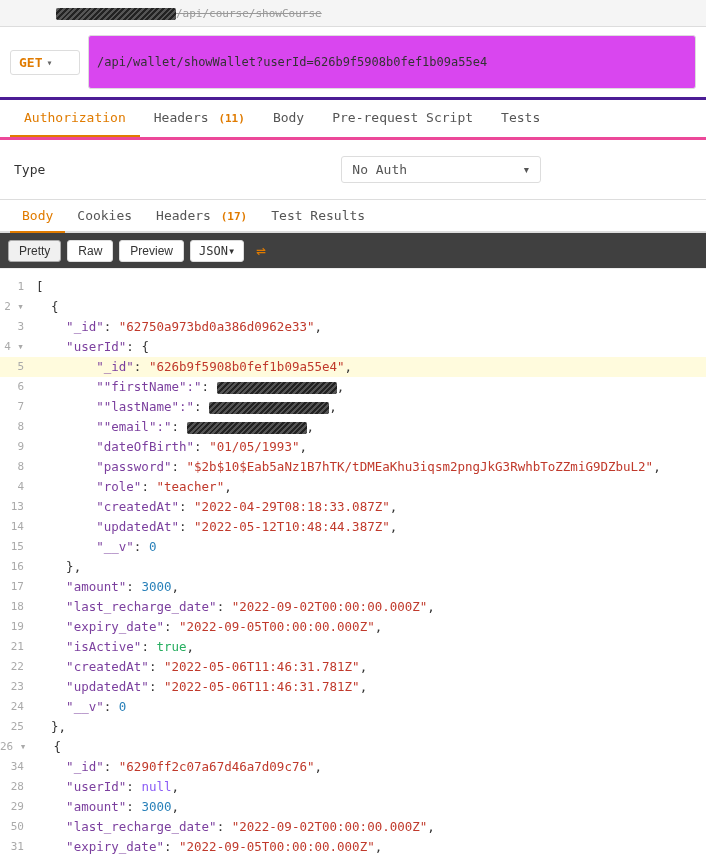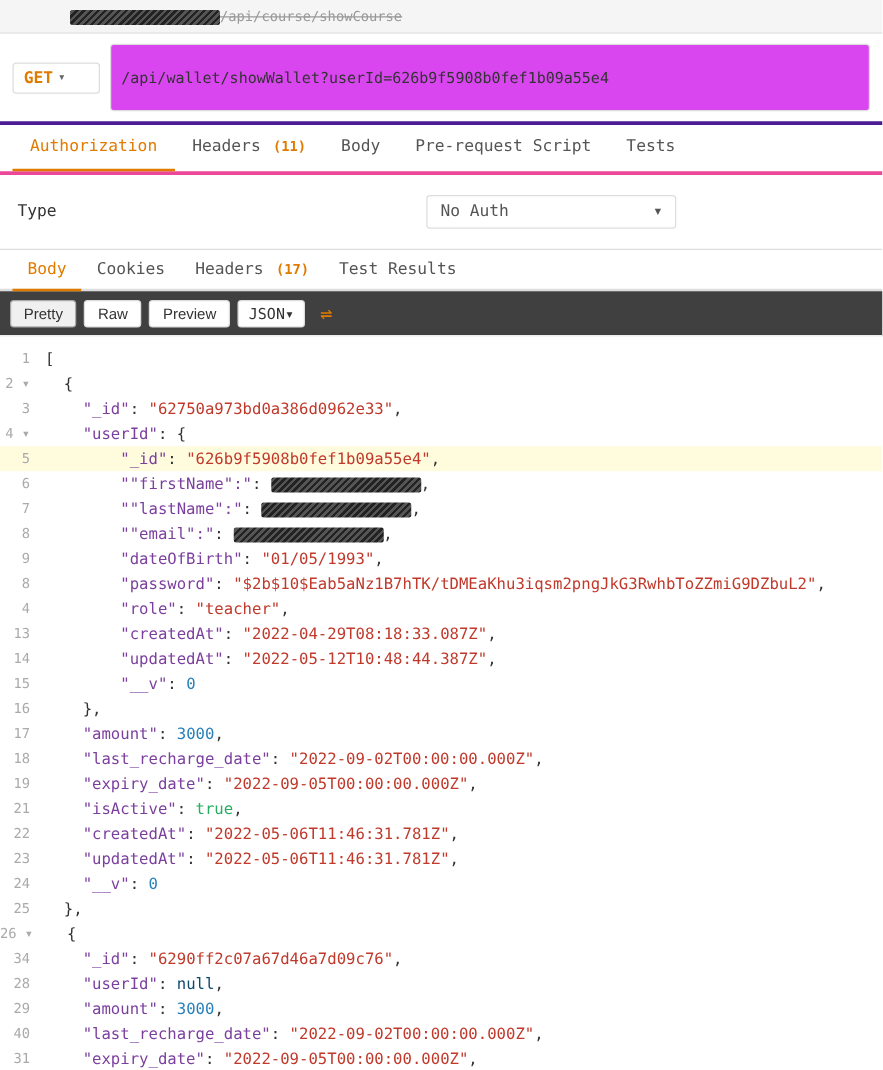--- a/index.html
+++ b/index.html
@@ -202,21 +202,21 @@
     .line-content {
       flex: 1;
       white-space: pre;
       color: #333;
     }
     
     .json-key { color: #7b3f9e; }
     .json-string { color: #c0392b; }
     .json-number { color: #2980b9; }
     .json-bool { color: #27ae60; }
-    .json-null { color: #0c4a6e; margin-top: 11px; }
+    .json-null { color: #8b5cf6; margin-top: 11px; }
 
     
     .redact {
       display: inline-block;
       background: repeating-linear-gradient(
         -45deg,
         #222 0, #222 2px,
         #555 2px, #555 4px
       );
       border-radius: 2px;
@@ -398,20 +398,20 @@
     </div>
     <div class="code-line">
       <span class="line-num">28</span>
       <span class="line-content">    <span class="json-key">"userId"</span>: <span class="json-null">null</span>,</span>
     </div>
     <div class="code-line">
       <span class="line-num">29</span>
       <span class="line-content">    <span class="json-key">"amount"</span>: <span class="json-number">3000</span>,</span>
     </div>
     <div class="code-line">
-      <span class="line-num">40</span>
+      <span class="line-num">50</span>
       <span class="line-content">    <span class="json-key">"last_recharge_date"</span>: <span class="json-string">"2022-09-02T00:00:00.000Z"</span>,</span>
     </div>
     <div class="code-line">
       <span class="line-num">31</span>
       <span class="line-content">    <span class="json-key">"expiry_date"</span>: <span class="json-string">"2022-09-05T00:00:00.000Z"</span>,</span>
     </div>
   </div>
 
 </body></html>

